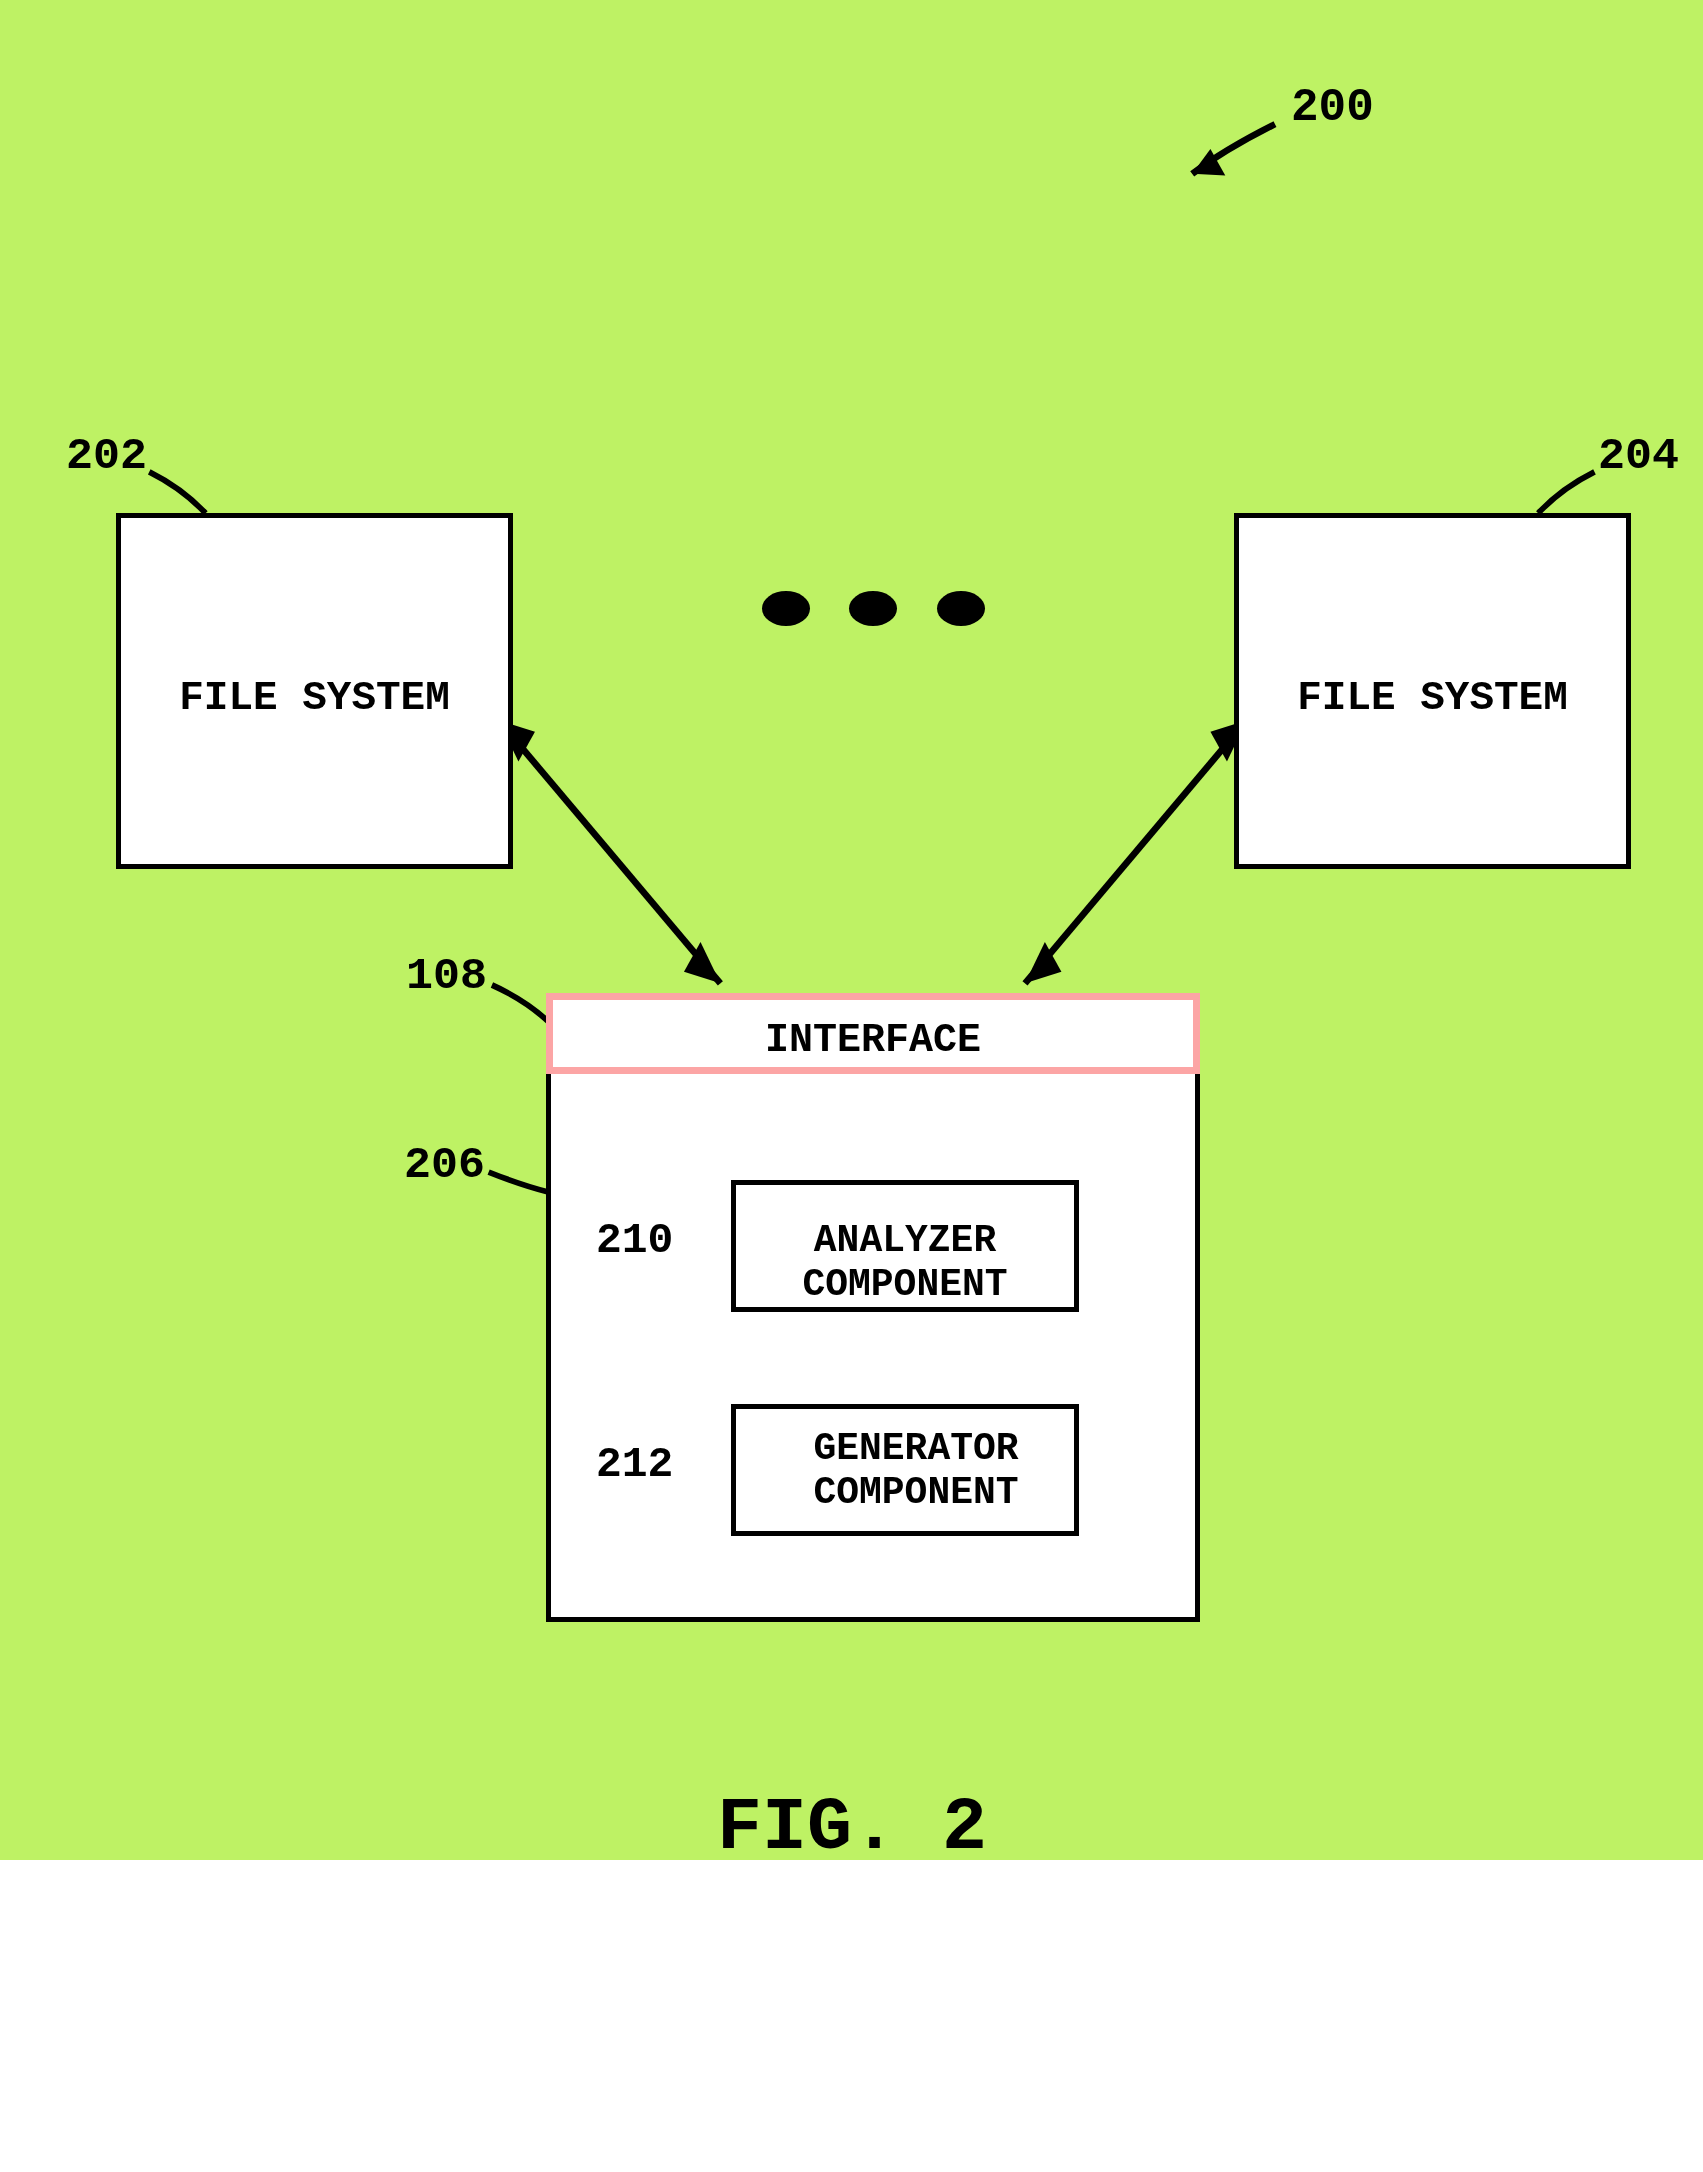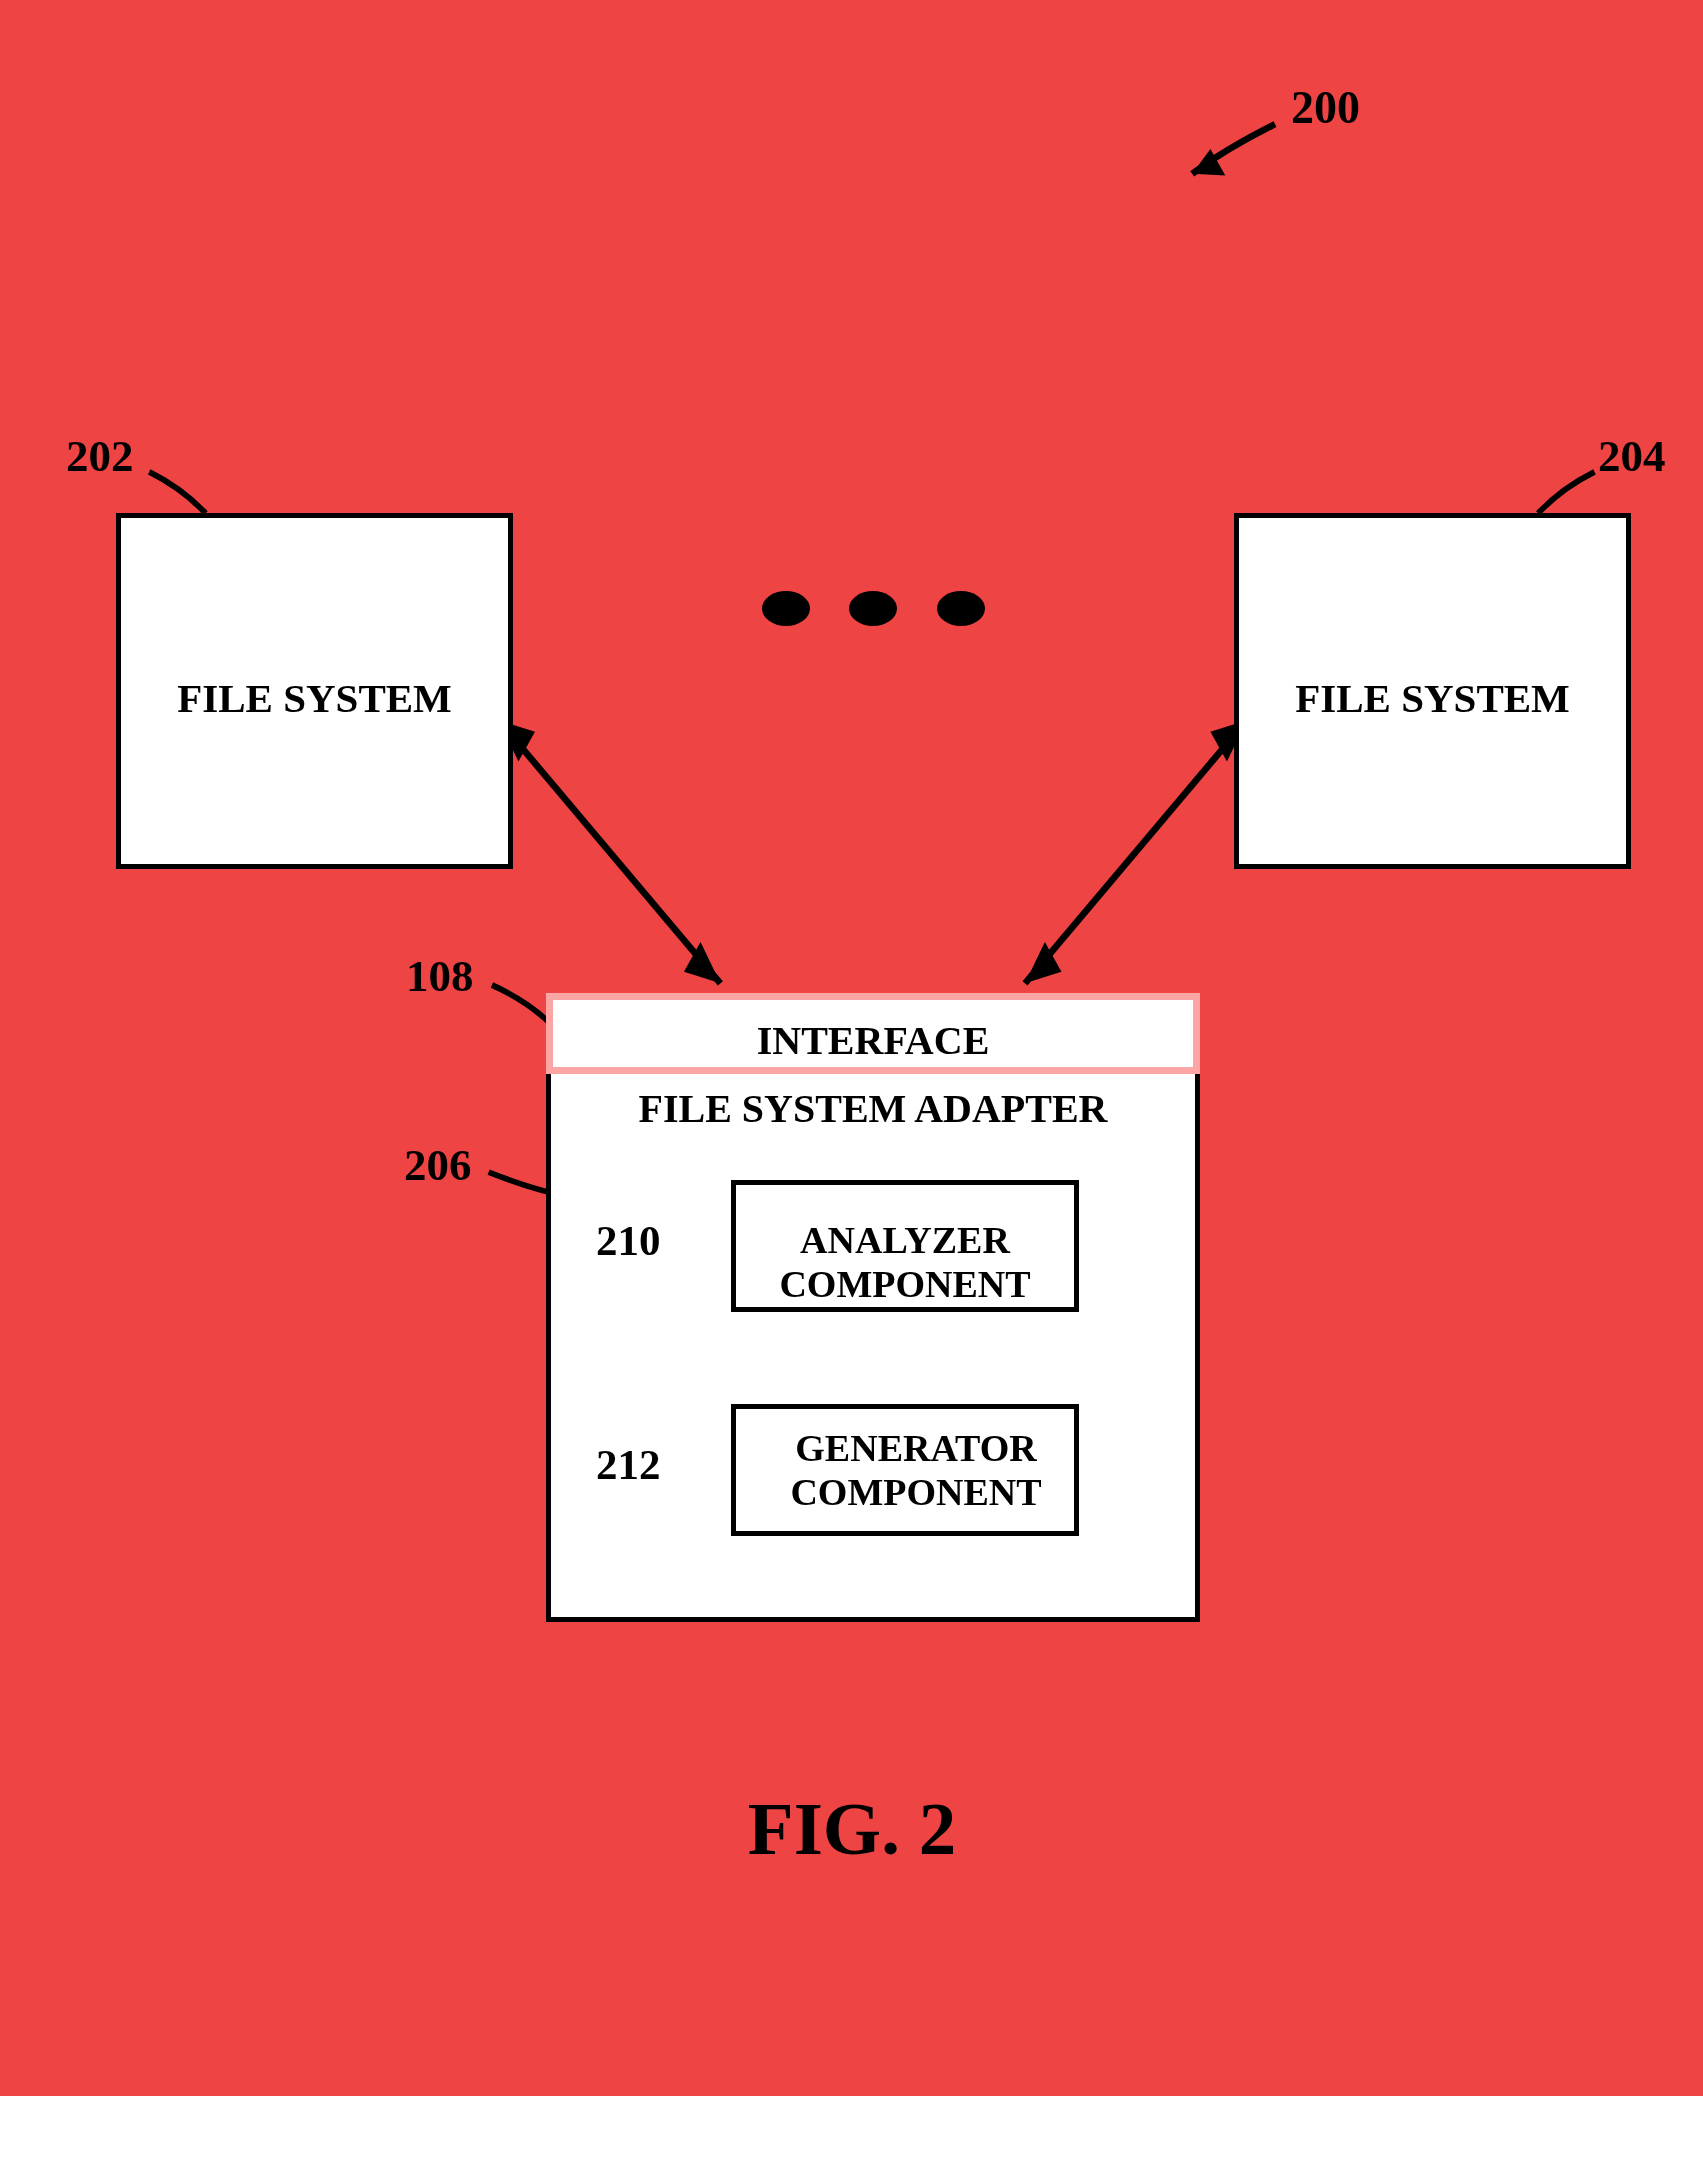--- a/index.html
+++ b/index.html
@@ -3,23 +3,23 @@
 <meta charset="utf-8">
 <style>
   html, body {
     margin: 0;
     padding: 0;
     background: #fff;
   }
   #stage {
     position: relative;
     width: 1704px;
-    height: 2096px;
-    background: #ef4444;
-    font-family: Liberation Serif, serif;
+    height: 1860px;
+    background: #bef264;
+    font-family: Liberation Mono, monospace;
     color: #000;
   }
   .box {
     position: absolute;
     border: 5px solid #000;
     box-sizing: border-box;
     background: #fff;
   }
   .label {
     position: absolute;
@@ -93,21 +93,20 @@
   <div class="ellipsis-dot" style="left:762px;  top:591px; width:48px; height:35px;"></div>
   <div class="ellipsis-dot" style="left:849px; top:591px; width:48px; height:35px;"></div>
   <div class="ellipsis-dot" style="left:937px; top:591px; width:48px; height:35px;"></div>
 
   <div class="box" style="left:546px; top:993px; width:654px; height:629px;">
 
     <div style="position:absolute; left:-5px; top:-5px; right:-5px; height:81px; border:7px solid #fca5a5; box-sizing:border-box; background:#fff;">
       <div class="center-text" style="top:18px; font-size:40px;">INTERFACE</div>
     </div>
 
-    <div class="center-text" style="top:88px; font-size:40px;">FILE SYSTEM ADAPTER</div>
 
     <div class="box" style="left:180px; top:182px; width:348px; height:132px;">
       <div class="center-text" style="top:34px; font-size:38px;">ANALYZER
 COMPONENT</div>
     </div>
 
     <div class="box" style="left:180px; top:406px; width:348px; height:132px;padding-left:11px;">
       <div class="center-text" style="top:18px; font-size:38px;">GENERATOR
 COMPONENT</div>
     </div>

